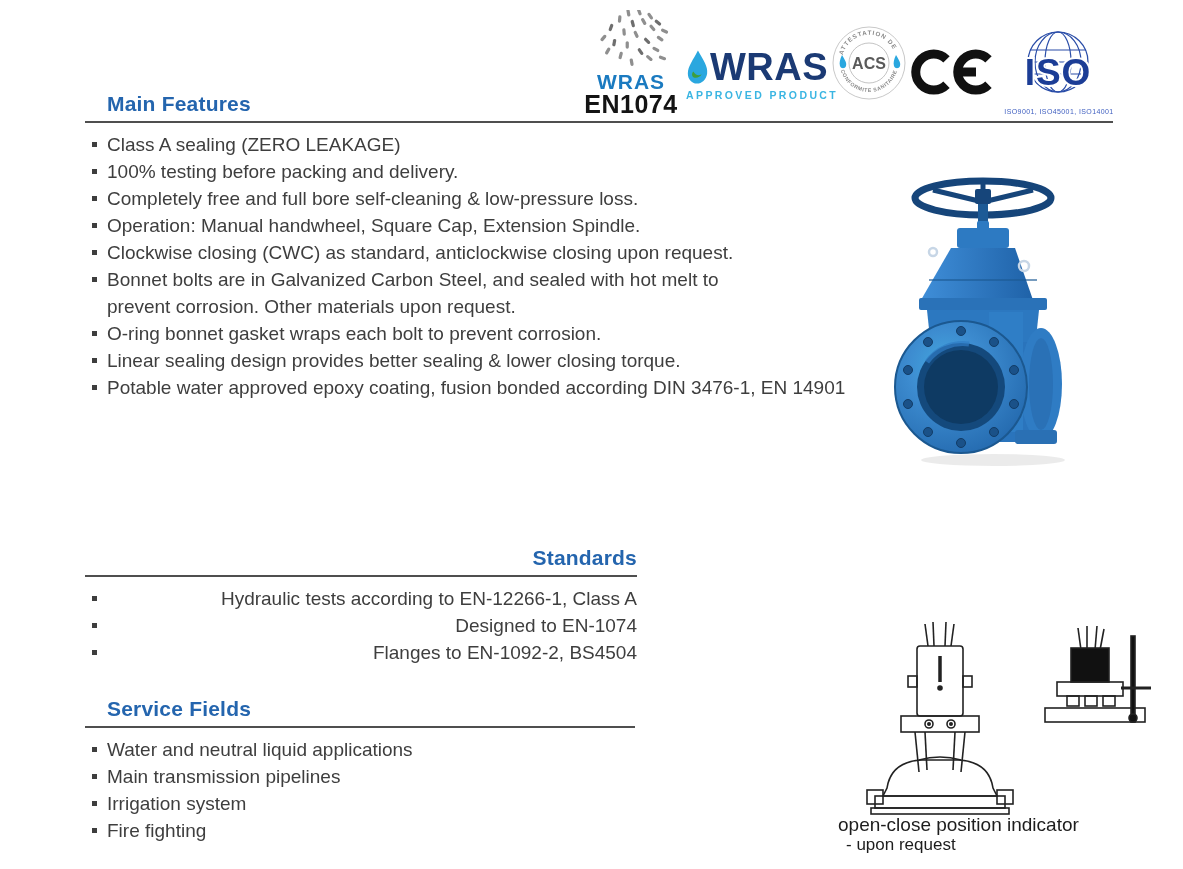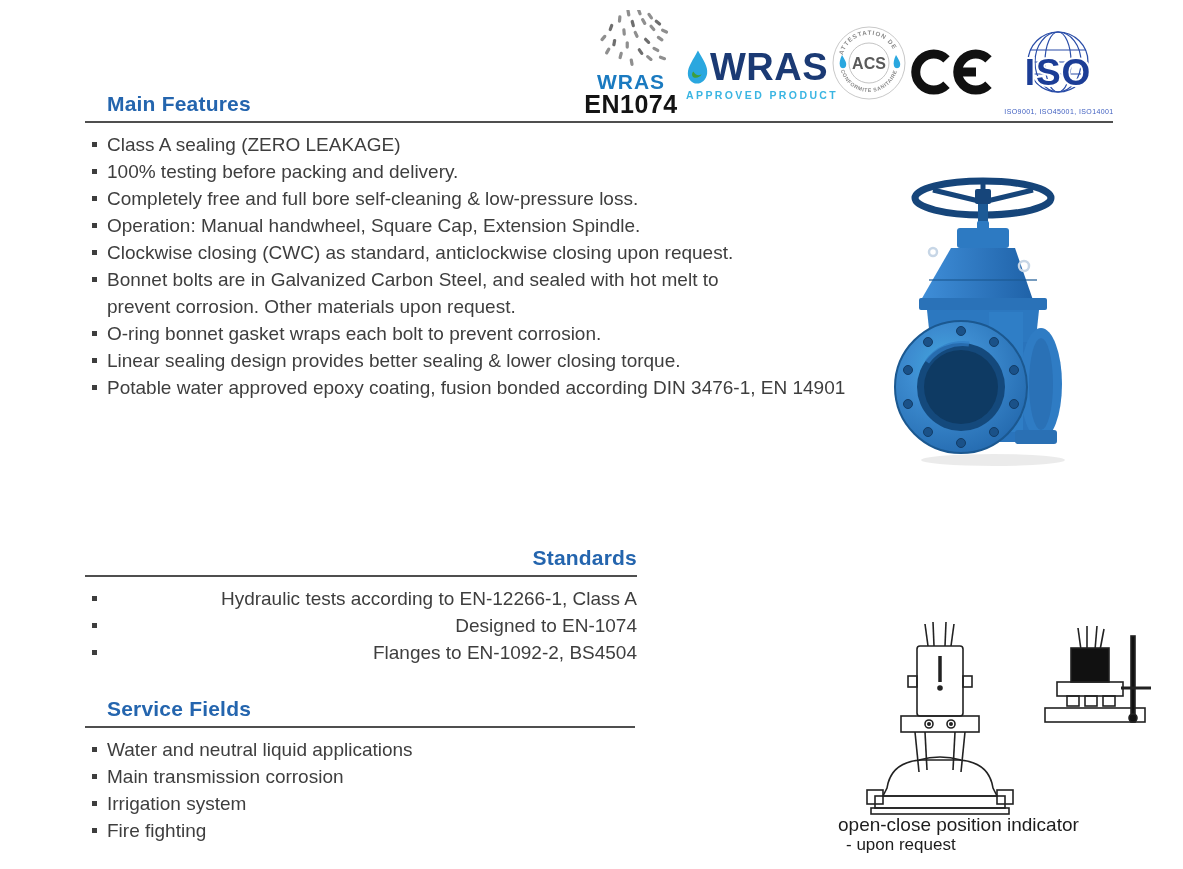--- a/index.html
+++ b/index.html
@@ -154,21 +154,21 @@
       <li><span>Designed to EN-1074</span></li>
       <li><span>Flanges to EN-1092-2, BS4504</span></li>
     </ul>
   </section>
 
   <section class="sec" style="left:85px;top:697px;width:550px;">
     <h2>Service Fields</h2>
     <div class="rule"></div>
     <ul>
       <li><span>Water and neutral liquid applications</span></li>
-      <li><span>Main transmission corrosion</span></li>
+      <li><span>Main transmission pipelines</span></li>
       <li><span>Irrigation system</span></li>
       <li><span>Fire fighting</span></li>
     </ul>
   </section>
 
   <svg style="position:absolute;left:893px;top:172px;" width="182" height="298" viewBox="0 0 182 298">
     <defs>
       <linearGradient id="gBonnet" x1="0" y1="0" x2="1" y2="0">
         <stop offset="0" stop-color="#3f8ed8"></stop>
           <stop offset="1" stop-color="#1f62a8"></stop>

